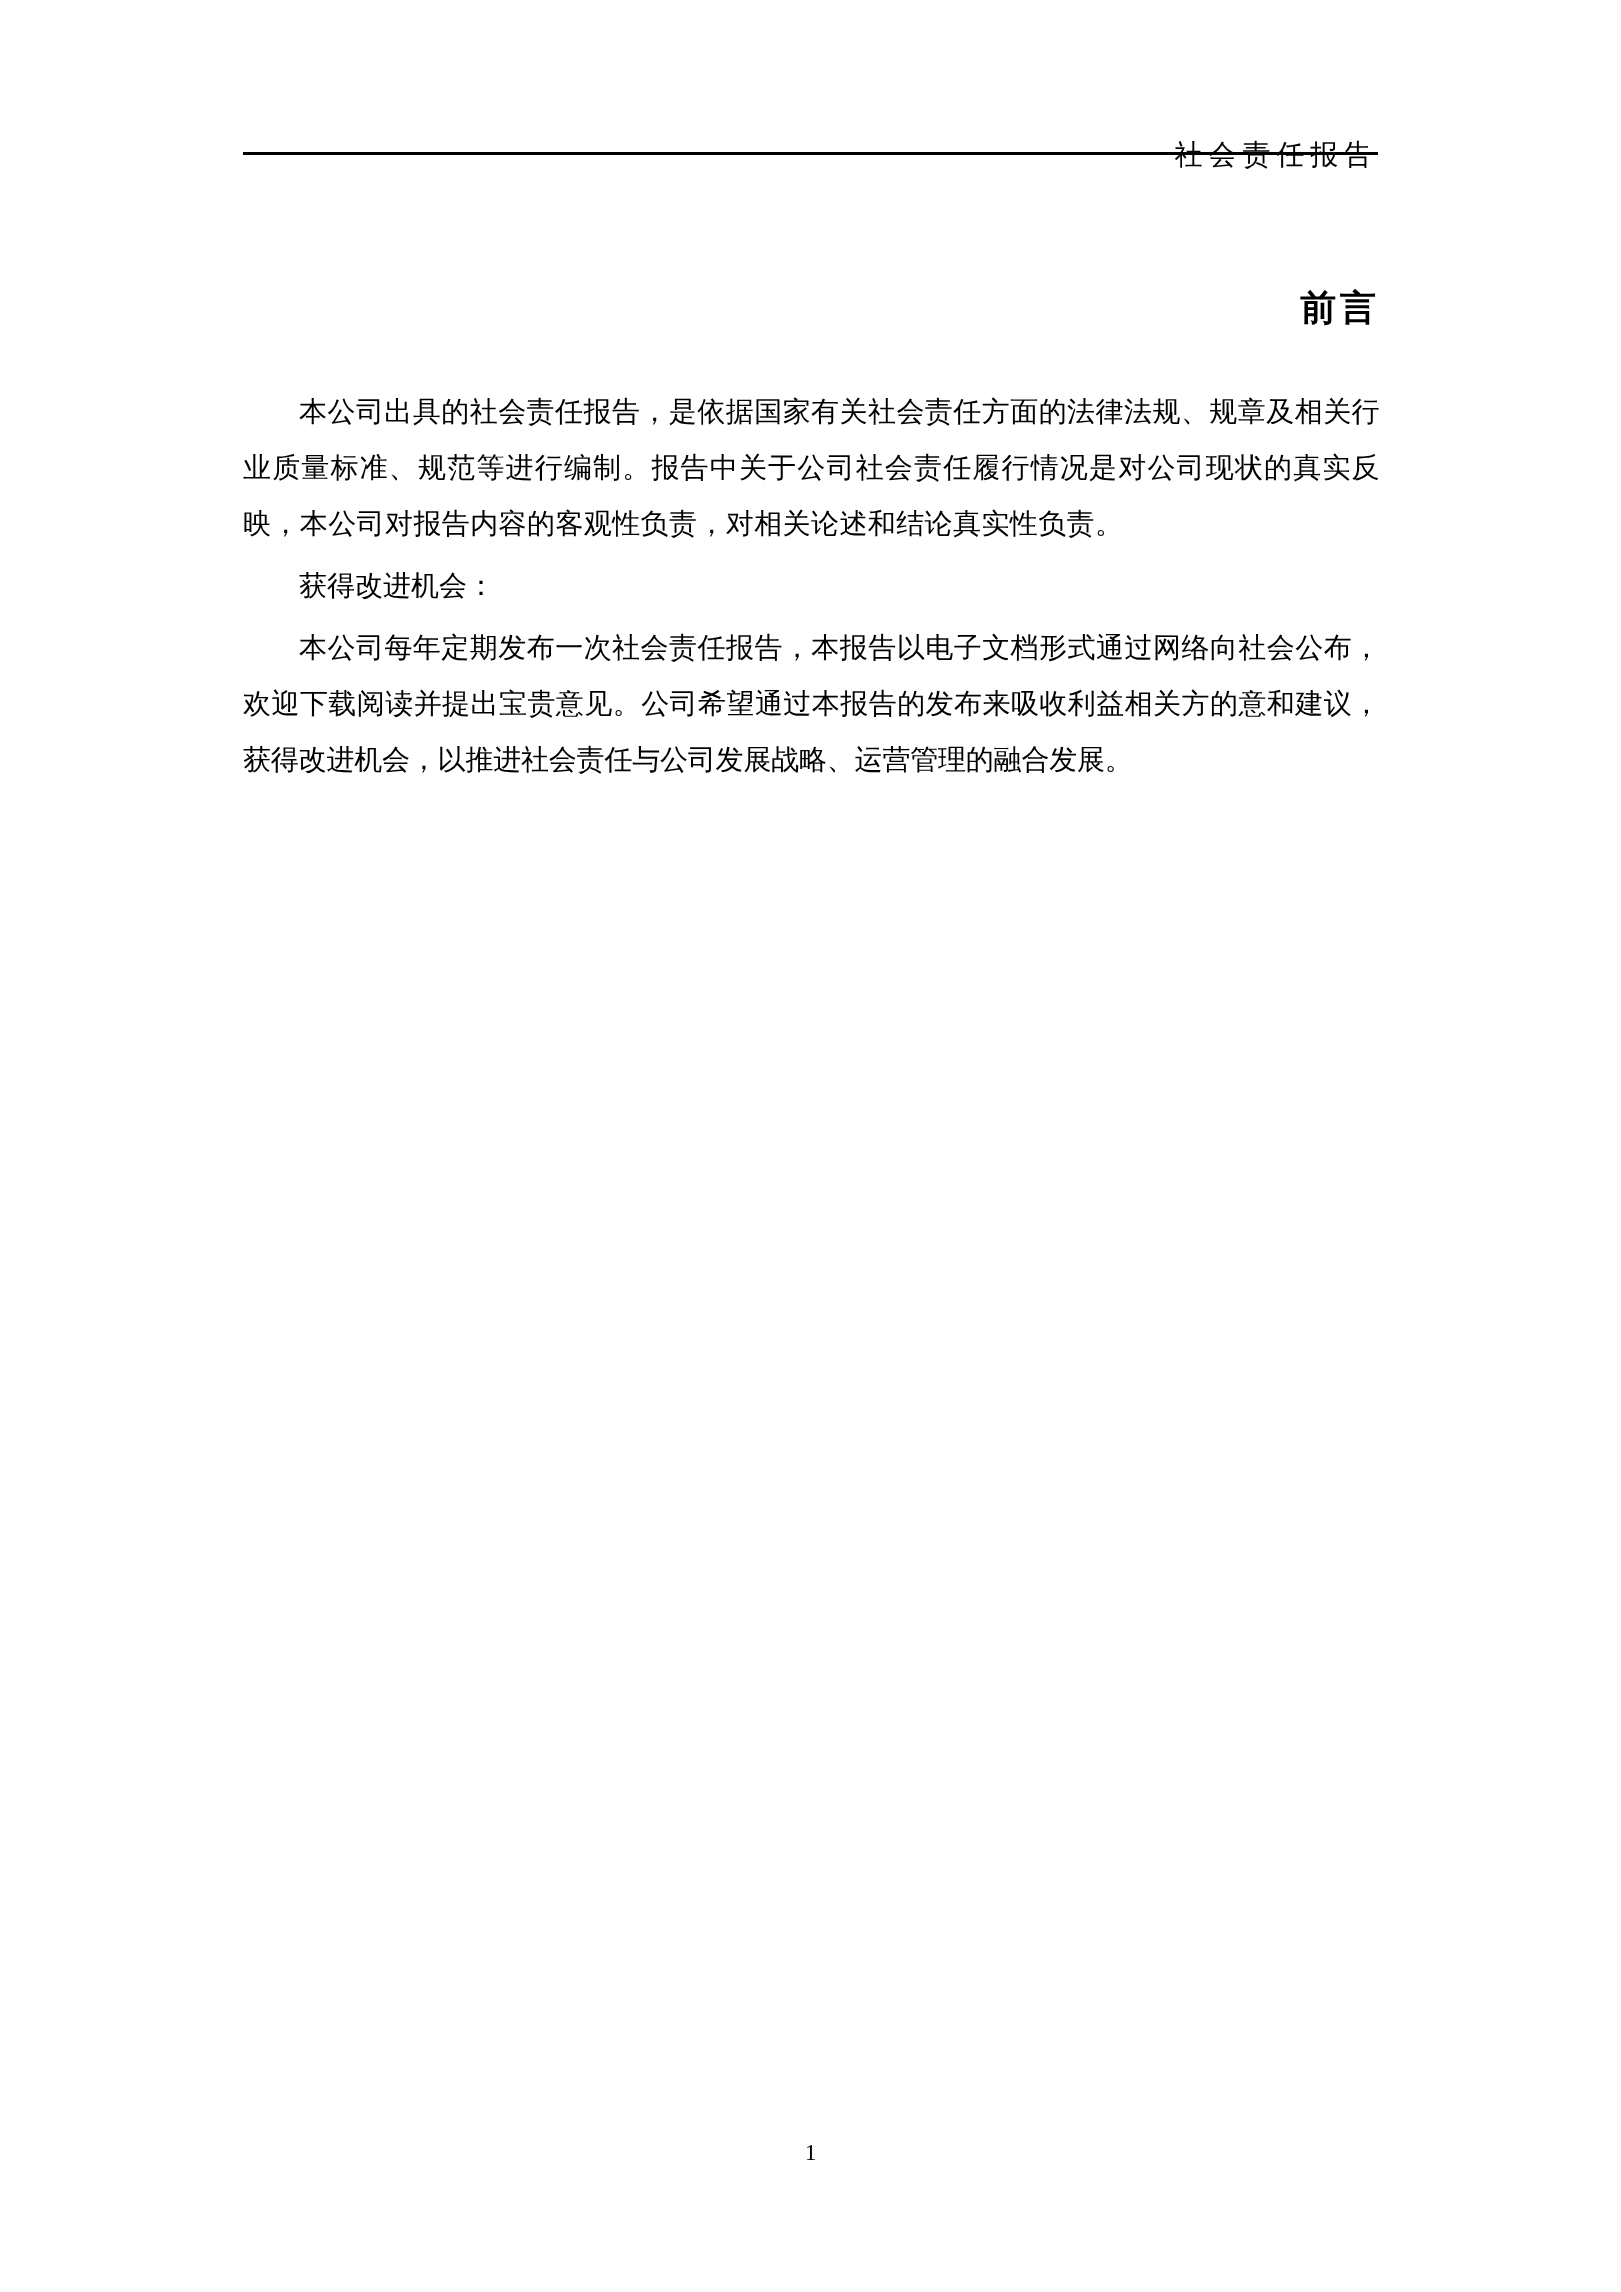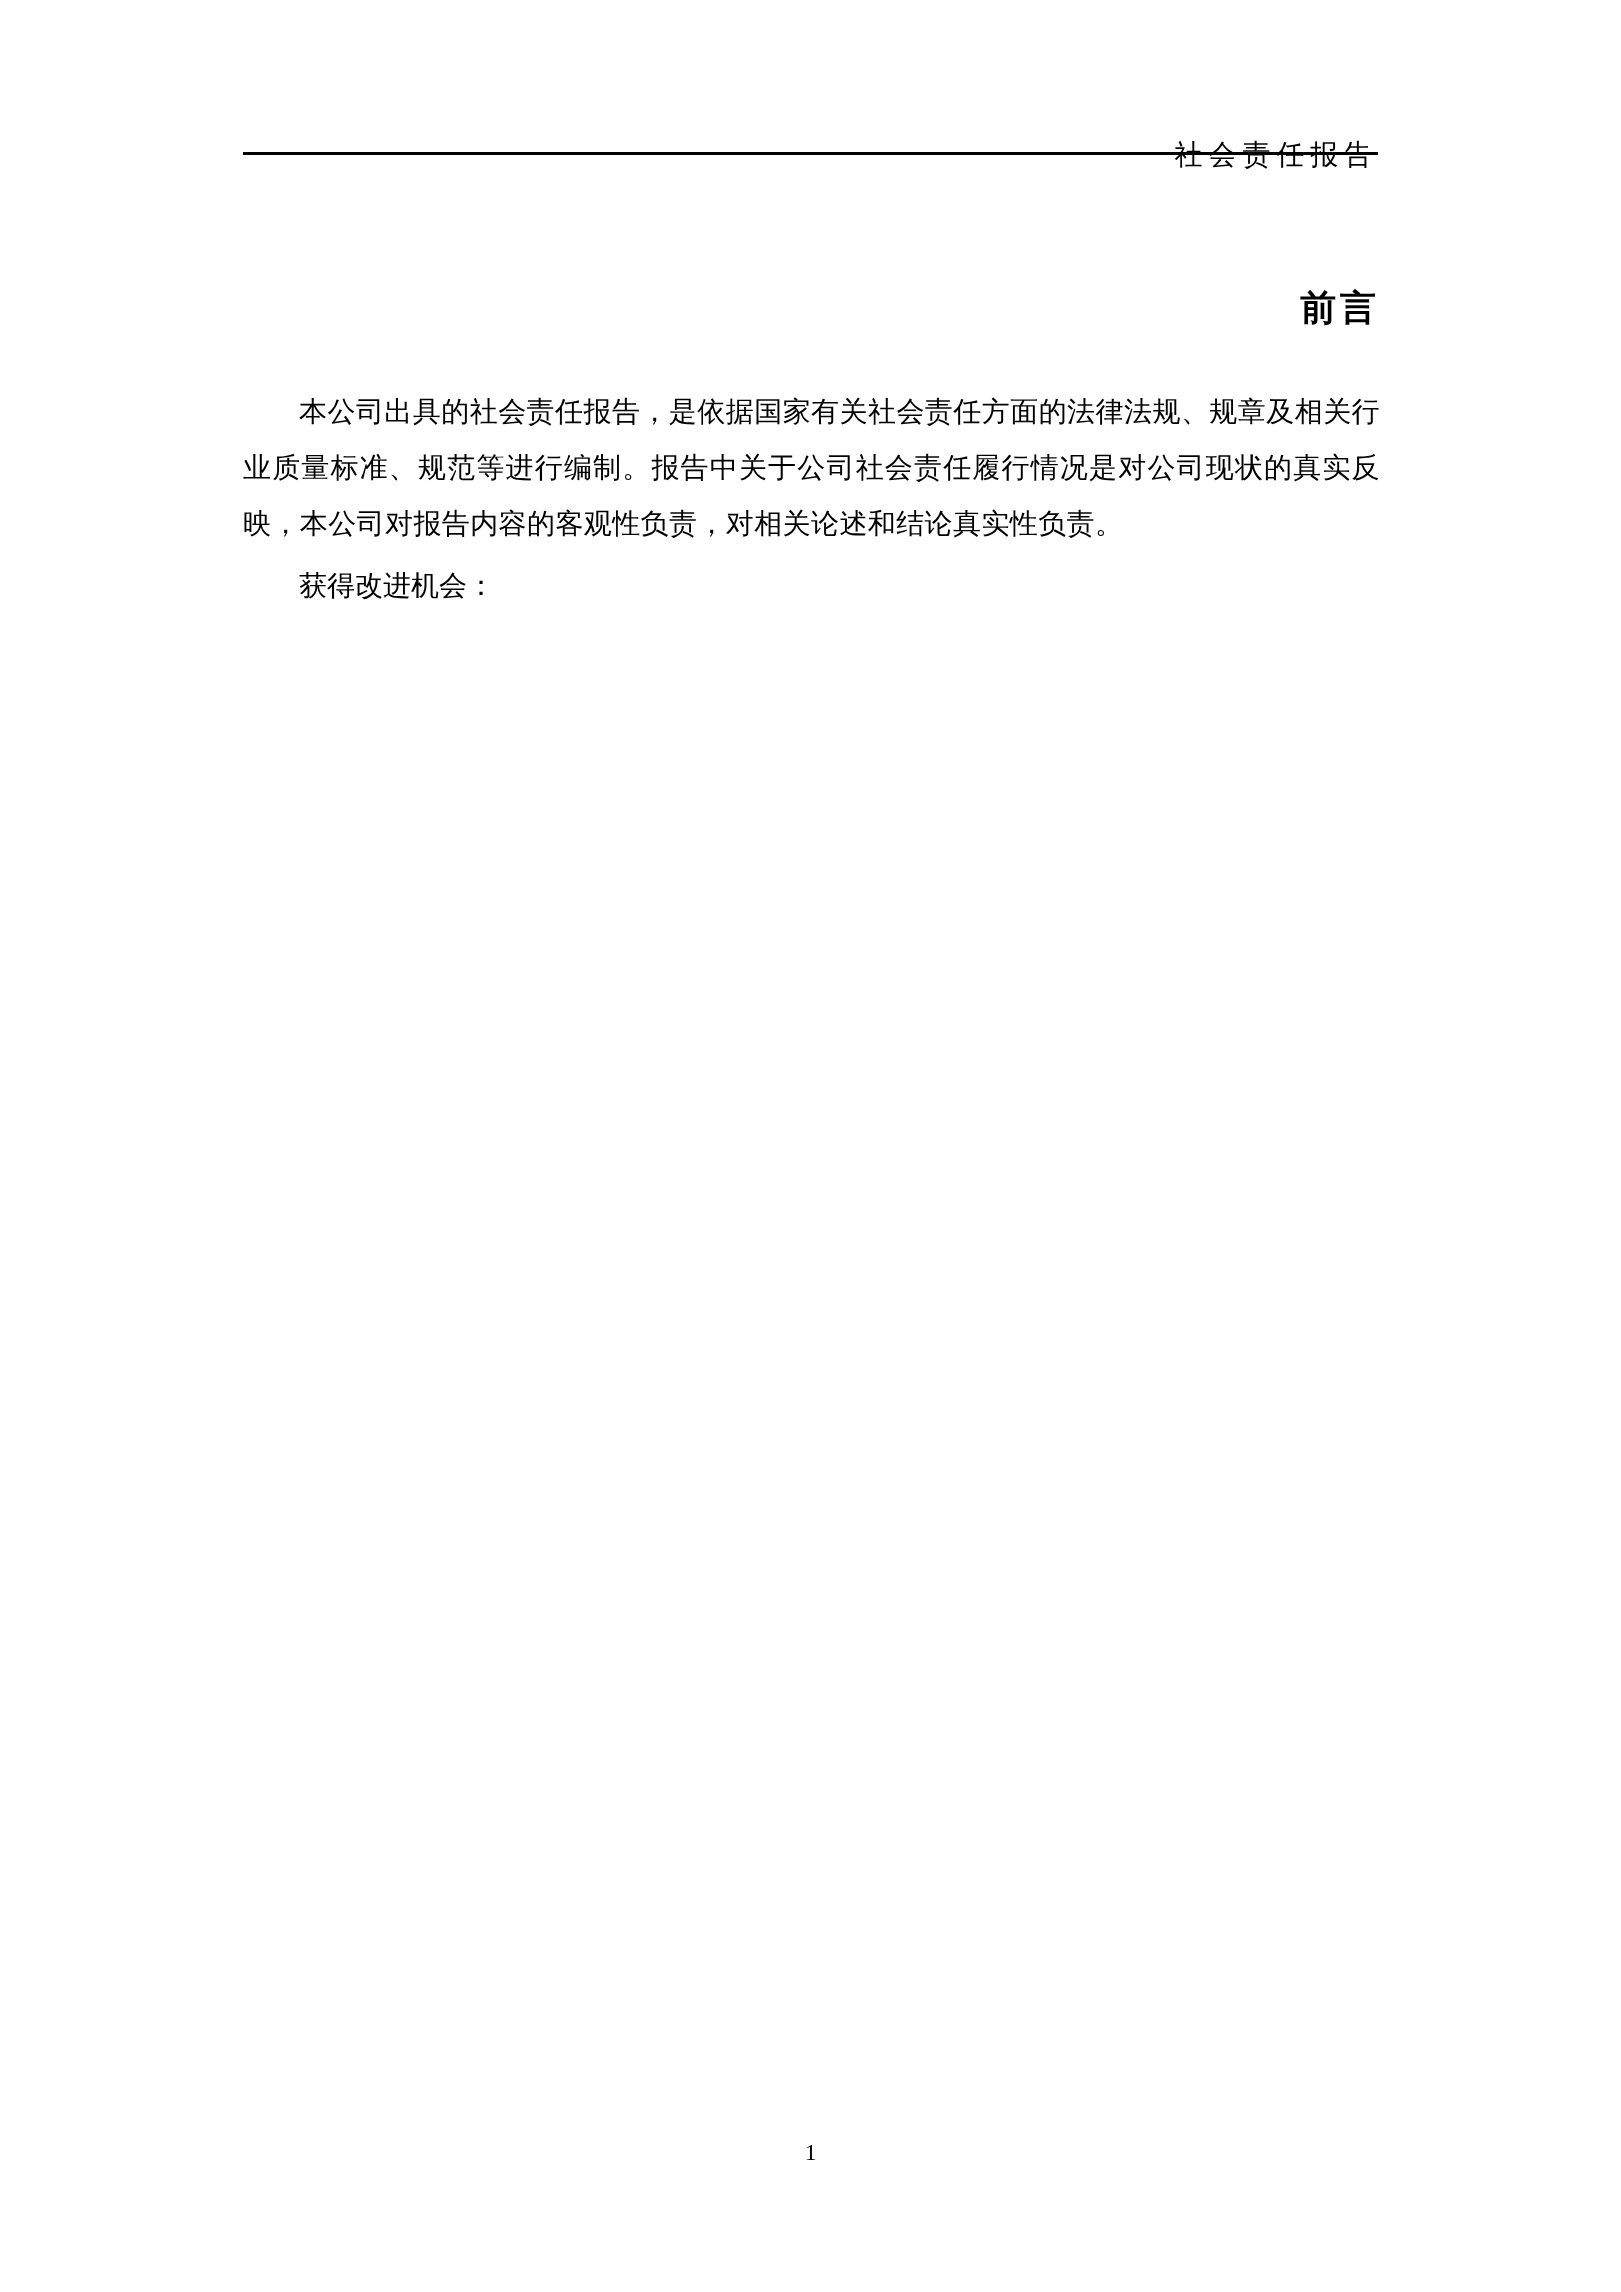--- a/index.html
+++ b/index.html
@@ -99,20 +99,21 @@
 
   <div class="content">
     <h1 class="doc-title">前言</h1>
 
     <p class="para">本公司出具的社会责任报告，是依据国家有关社会责任方面的法律法规、规章及相关行业质量标准、规范等进行编制。报告中关于公司社会责任履行情况是对公司现状的真实反映，本公司对报告内容的客观性负责，对相关论述和结论真实性负责。</p>
 
 
 
     <p class="label">获得改进机会：</p>
 
+    <p class="para tight">本公司每年定期发布一次社会责任报告，本报告以电子文档形式通过网络向社会公布，欢迎下载阅读并提出宝贵意见。公司希望通过本报告的发布来吸收利益相关方的意和建议，获得改进机会，以推进社会责任与公司发展战略、运营管理的融合发展。</p>
   </div>
 
   <div class="footer">
     <span>1</span>
   </div>
 
 </div>
 
 
 </body></html>

